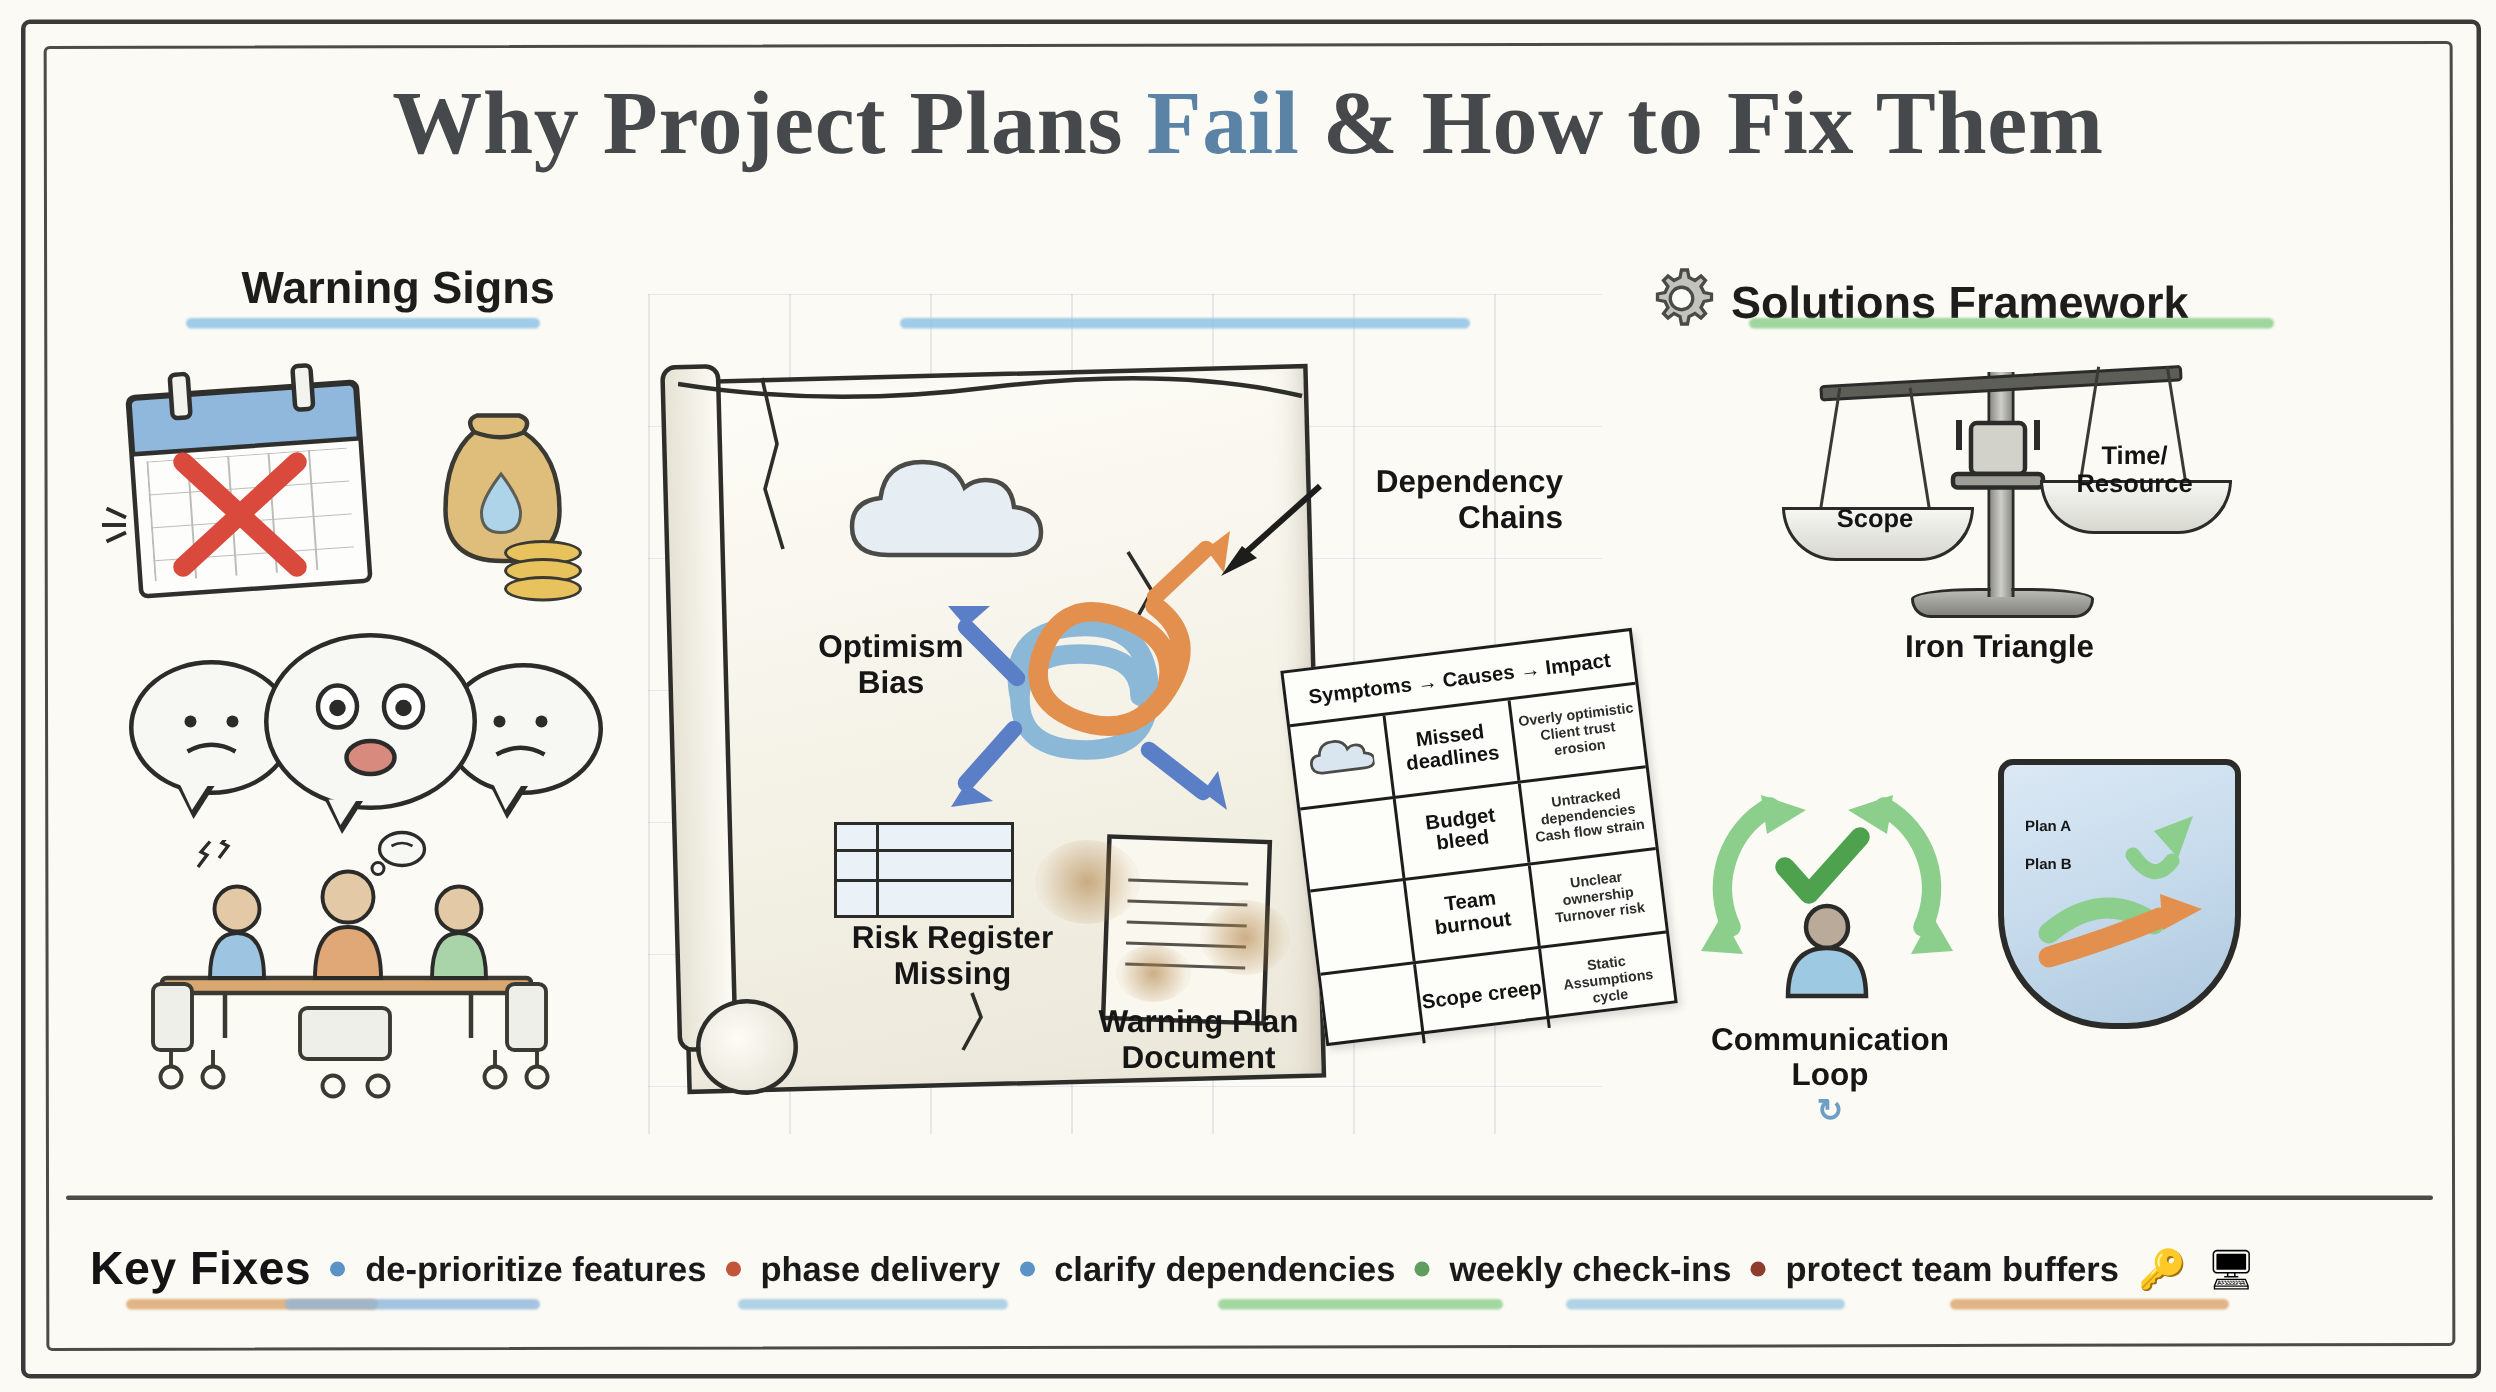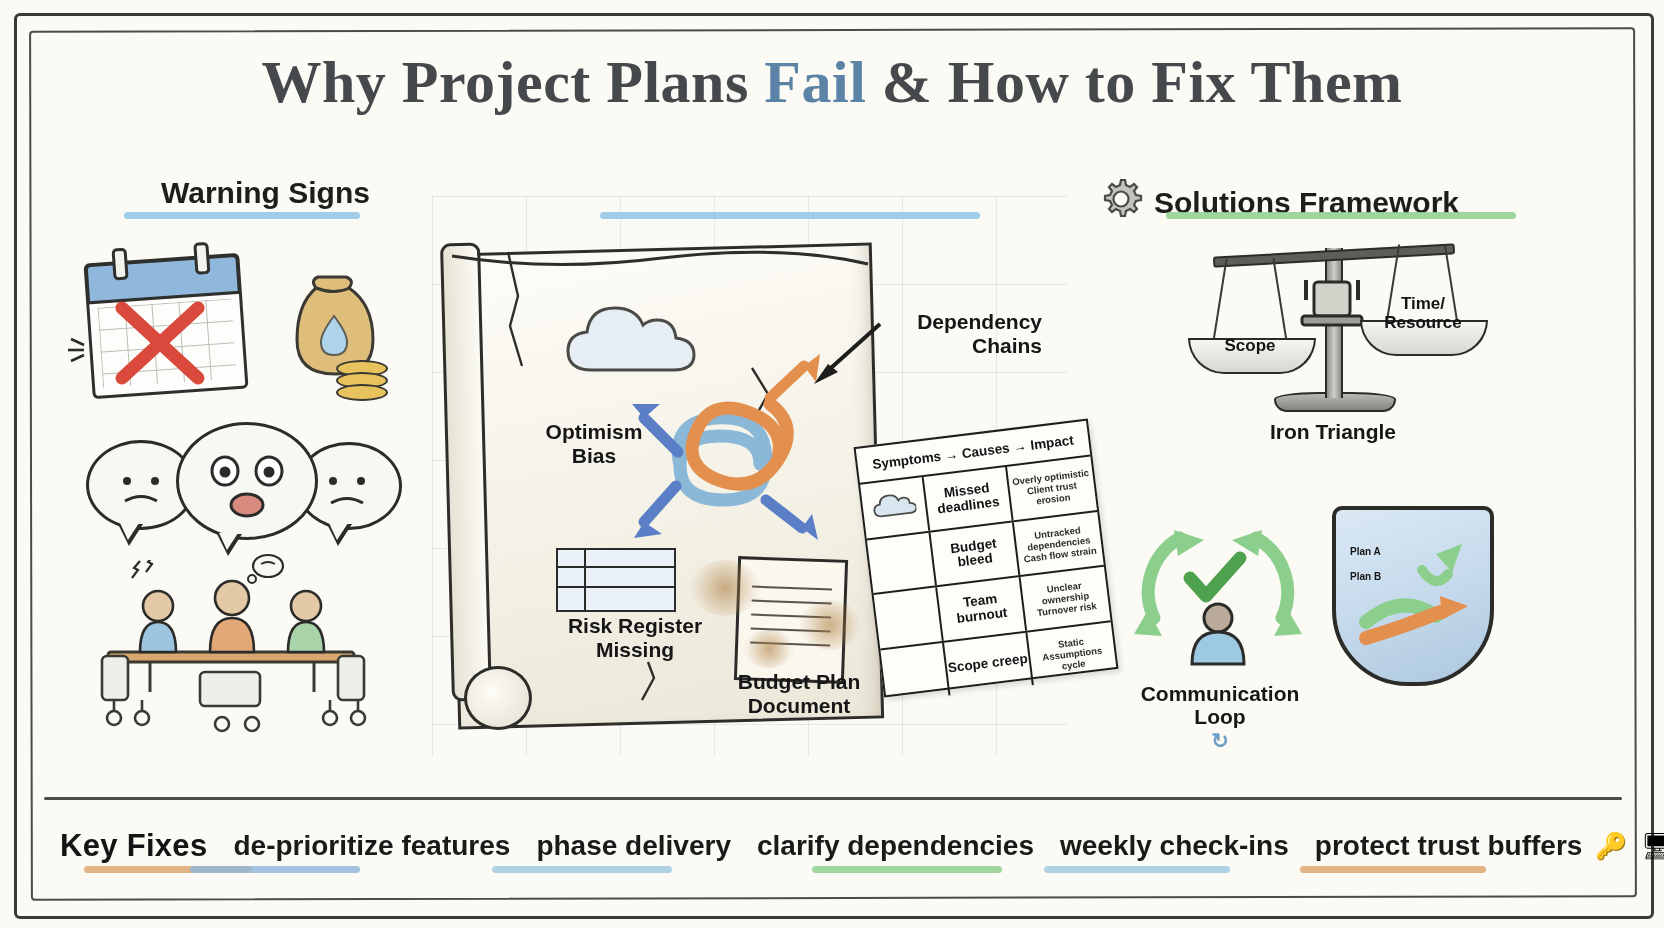--- a/index.html
+++ b/index.html
@@ -229,21 +229,21 @@
     background: #4b4b47; border-radius: 2px;
   }
   #keyfixes {
     position: absolute; left: 60px; top: 818px; width: 1560px; height: 56px;
     display: flex; align-items: center; gap: 13px;
     white-space: nowrap;
   }
   #keyfixes .kf-title {
     font-size: 31px; font-weight: bold; color: #141414; letter-spacing: .3px;
   }
-  #keyfixes .kf-item { font-size: 28px; font-weight: bold; color: #1a1a1a; }
+  #keyfixes .kf-item { font-size: 23px; font-weight: bold; color: #1a1a1a; }
   #keyfixes .kf-dot {
     width: 10px; height: 10px; border-radius: 50%; display: inline-block;
   }
   .kf-underline {
     position: absolute; top: 866px; height: 7px; border-radius: 4px;
     filter: blur(.7px); opacity: .8;
   }
   .emoji { font-size: 26px; }
 </style>
 </head>
@@ -439,21 +439,21 @@
   <div class="static-doc">
     <div class="dline" style="top:26px;"></div>
     <div class="dline" style="top:40px;"></div>
     <div class="dline" style="top:54px;"></div>
     <div class="dline" style="top:68px;"></div>
     <div class="dline" style="top:82px;"></div>
   </div>
   <div class="stain" style="left:690px; top:560px; width:70px; height:56px;"></div>
   <div class="stain" style="left:800px; top:600px; width:60px; height:50px;"></div>
   <div class="stain" style="left:744px; top:630px; width:50px; height:38px;"></div>
-  <div class="lbl" style="left:714px; top:670px; width:170px;">Budget Plan
+  <div class="lbl" style="left:714px; top:670px; width:170px;">Warning Plan
 Document</div>
 
   <div id="symptom-table">
     <div class="tbl-head">Symptoms → Causes → Impact</div>
 
     <div class="trow">
       <div class="c1">
         <span>
           <svg width="44" height="24" viewBox="0 0 44 24">
             <path d="M10 21 q-8 0 -8 -6 q0 -6 6 -6 q1 -8 10 -8 q7 0 9 6 q2 -2 5 -2 q6 0 6 6 q6 1 6 5 q0 5 -7 5z" fill="#d9e6f0" stroke="#4a4a46" stroke-width="1.8"></path>
@@ -563,21 +563,21 @@
     <span class="kf-title">Key Fixes</span>
     <span class="kf-dot" style="background:#5b93c7;"></span>
     <span class="kf-item">de-prioritize features</span>
     <span class="kf-dot" style="background:#c2543a;"></span>
     <span class="kf-item">phase delivery</span>
     <span class="kf-dot" style="background:#5b93c7;"></span>
     <span class="kf-item">clarify dependencies</span>
     <span class="kf-dot" style="background:#5f9e5f;"></span>
     <span class="kf-item">weekly check-ins</span>
     <span class="kf-dot" style="background:#8e3d2c;"></span>
-    <span class="kf-item">protect trust buffers</span>
+    <span class="kf-item">protect team buffers</span>
     <span class="emoji">🔑</span>
     <span class="emoji">🖥</span>
   </div>
 
   <div class="kf-underline" style="left:84px;  width:168px; background:#dba36a;"></div>
   <div class="kf-underline" style="left:190px; width:170px; background:#8fb6dc;"></div>
   <div class="kf-underline" style="left:492px; width:180px; background:#9ec9e2;"></div>
   <div class="kf-underline" style="left:812px; width:190px; background:#8ccf8c;"></div>
   <div class="kf-underline" style="left:1044px; width:186px; background:#9ec9e2;"></div>
   <div class="kf-underline" style="left:1300px; width:186px; background:#dba36a;"></div>

